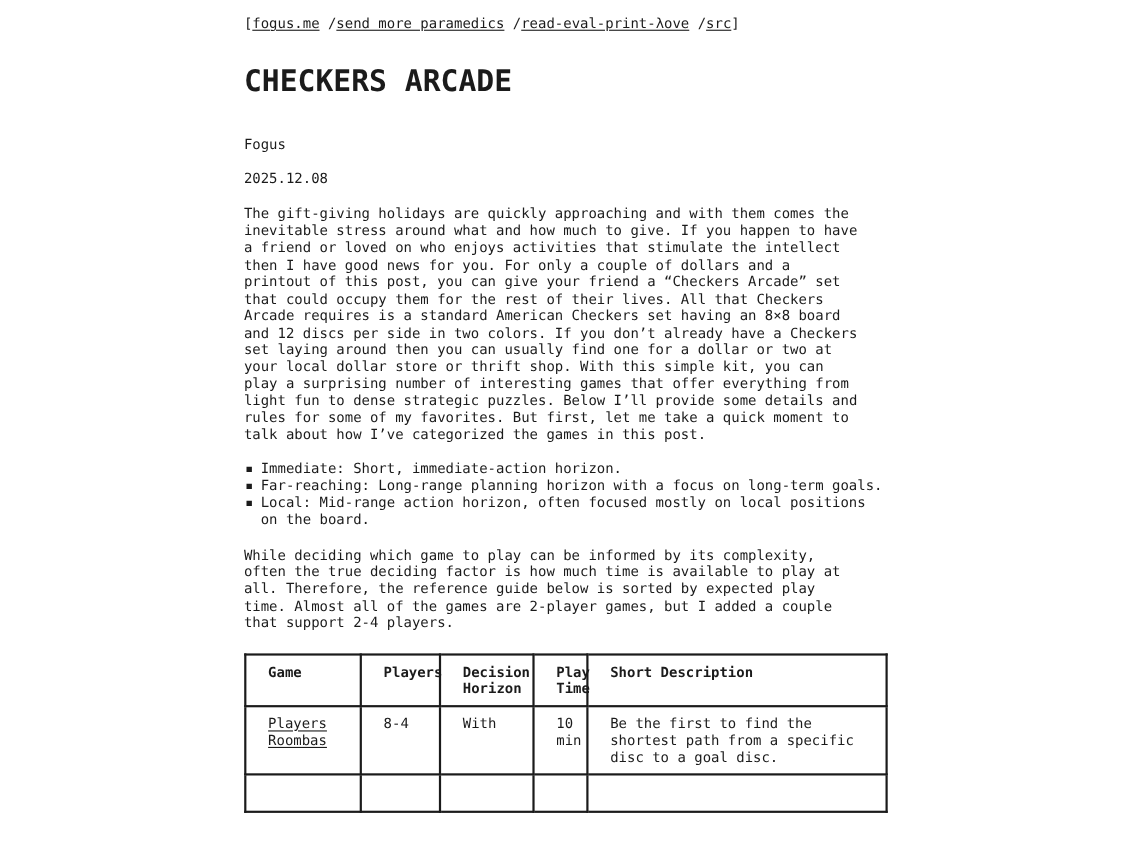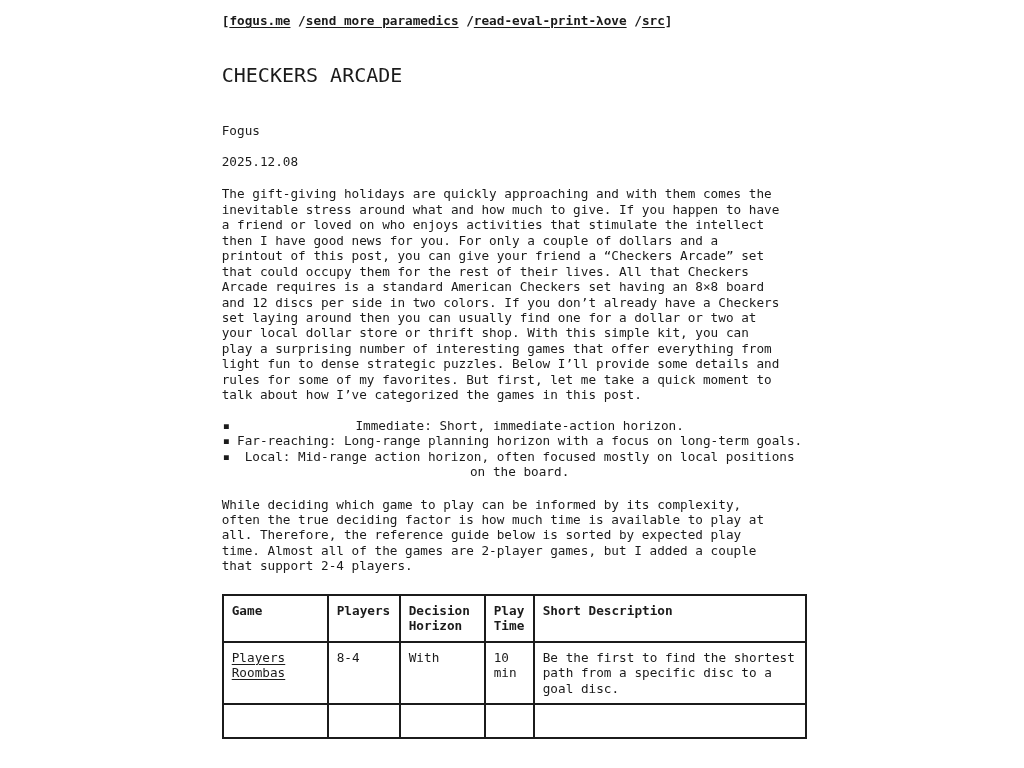--- a/index.html
+++ b/index.html
@@ -13,57 +13,56 @@
     color: #1b1b1b;
     font-family: "DejaVu Sans Mono", "Liberation Mono", monospace;
     font-size: 12.7px;
     line-height: 15.45px;
   }
   .content {
     width: 76ch;
     margin: 0 auto;
     padding-top: 13px;
   }
-  .nav { white-space: pre; font-weight: bold; }
+  .nav { white-space: pre; }
   a { color: inherit; text-decoration: underline; text-underline-offset: 2px; }
   h1.title {
-    font-size: 20px;
+    font-size: 27px;
     line-height: 28px;
-    font-weight: normal;
+    font-weight: bold;
     margin: 33px 0 0 0;
     letter-spacing: 0;
   }
   p { margin: 17px 16px 0 0; }
   p.author { margin-top: 34px; }
   p.date { margin-top: 15px; }
   ul.dh-list {
     margin: 15px 0 0 0;
     padding: 0;
     list-style: none;
-    text-align: center;
   }
   ul.dh-list li {
     position: relative;
     padding-left: 2ch;
   }
   ul.dh-list li::before {
     content: "▪";
     position: absolute;
     left: 1px;
     top: 0;
   }
   table.games {
     border-collapse: collapse;
     table-layout: fixed;
     width: 583px;
     margin-top: 20px;
   }
   table.games th, table.games td {
     border: 2px solid #1b1b1b;
-    padding: 7px 8px;
+    padding: 7px 20px;
     vertical-align: top;
     text-align: left;
   }
   table.games th { font-weight: bold; }
   table.games tr.cutoff-row td { height: 34px; }
 </style>
 </head>
 <body>
 
 <div class="content">

